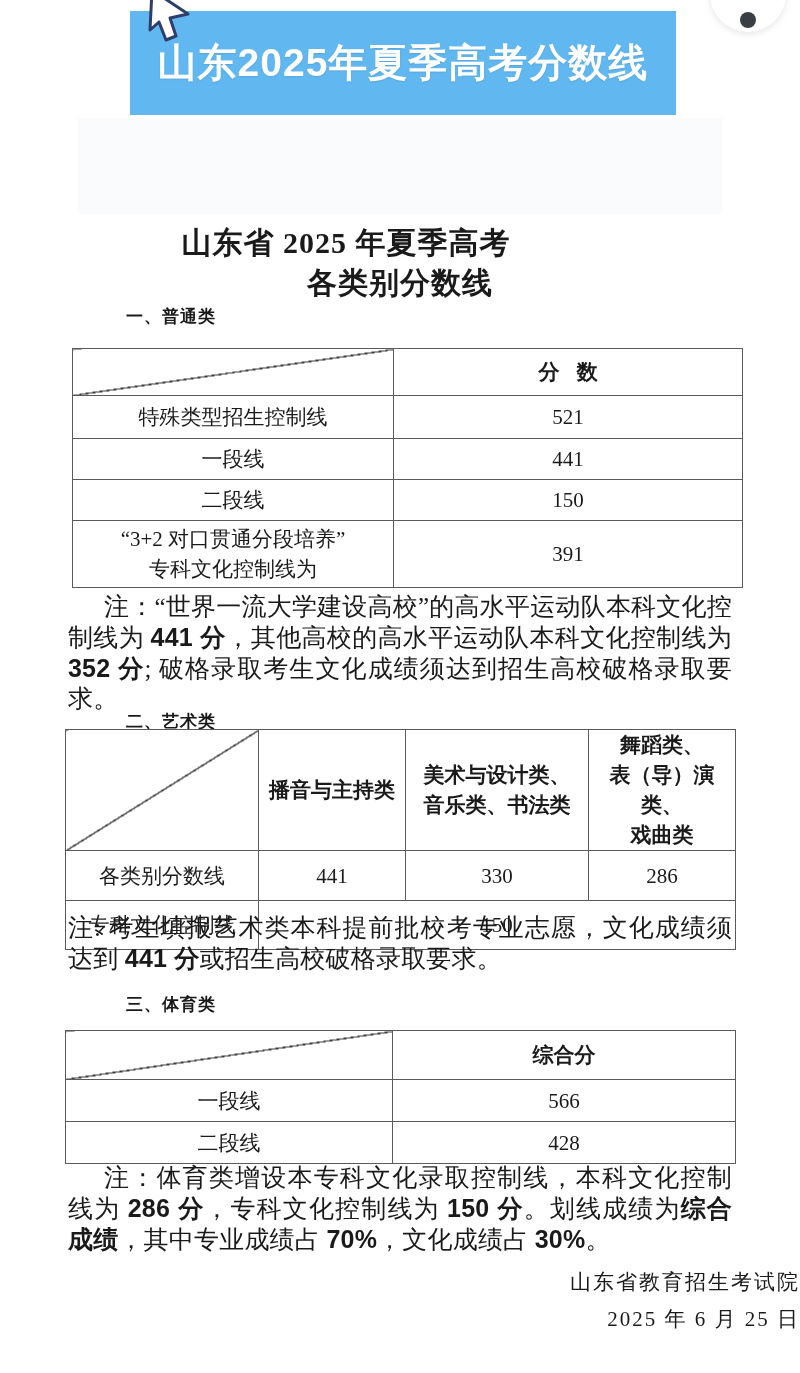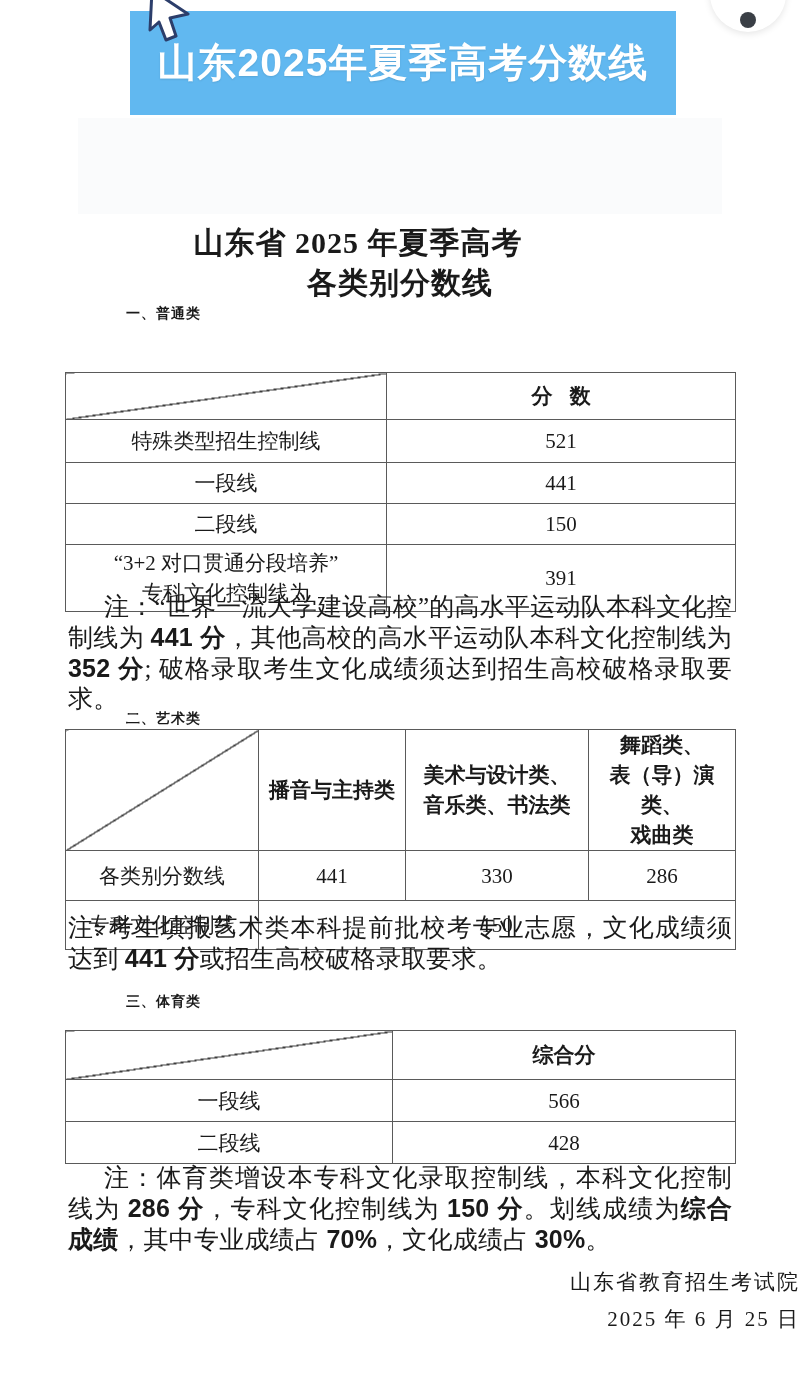--- a/index.html
+++ b/index.html
@@ -94,28 +94,28 @@
 
   .doc-title {
     text-align: center;
     font-weight: bold;
     font-size: 30px;
     line-height: 38px;
     letter-spacing: 1px;
     margin: 0;
     padding: 0;
   }
-  .doc-title-line1 { position: absolute; left: 12px; top: 224px; width: 692px; }
+  .doc-title-line1 { position: absolute; left: 0; top: 224px; width: 692px; }
   .doc-title-line2 { position: absolute; left: 0; top: 264px; width: 800px; }
 
   .section-heading {
     position: absolute;
     font-family: "Liberation Sans", "DejaVu Sans", sans-serif;
     font-weight: bold;
-    font-size: 14px;
+    font-size: 17px;
     letter-spacing: 1px;
     left: 126px;
   }
 
   
   table.score-table {
     position: absolute;
     border-collapse: collapse;
     table-layout: fixed;
     background: #ffffff;
@@ -193,21 +193,21 @@
   <div class="round-widget-dot"></div>
 </div>
 
 <div class="doc">
 
   <div class="doc-title doc-title-line1">山东省 2025 年夏季高考</div>
   <div class="doc-title doc-title-line2">各类别分数线</div>
 
   <div class="section-heading" style="top:305px;">一、普通类</div>
 
-  <table class="score-table" style="left:65px; top:348px; width:670px;margin-top:24px;">
+  <table class="score-table" style="left:72px; top:348px; width:670px;">
     <colgroup>
         <col style="width:321px;">
         <col style="width:349px;">
       </colgroup>
     <tbody>
       <tr>
         <td class="corner" style="height:46px;"></td>
         <td class="head-cell spaced">分  数</td>
       </tr>
       <tr>

